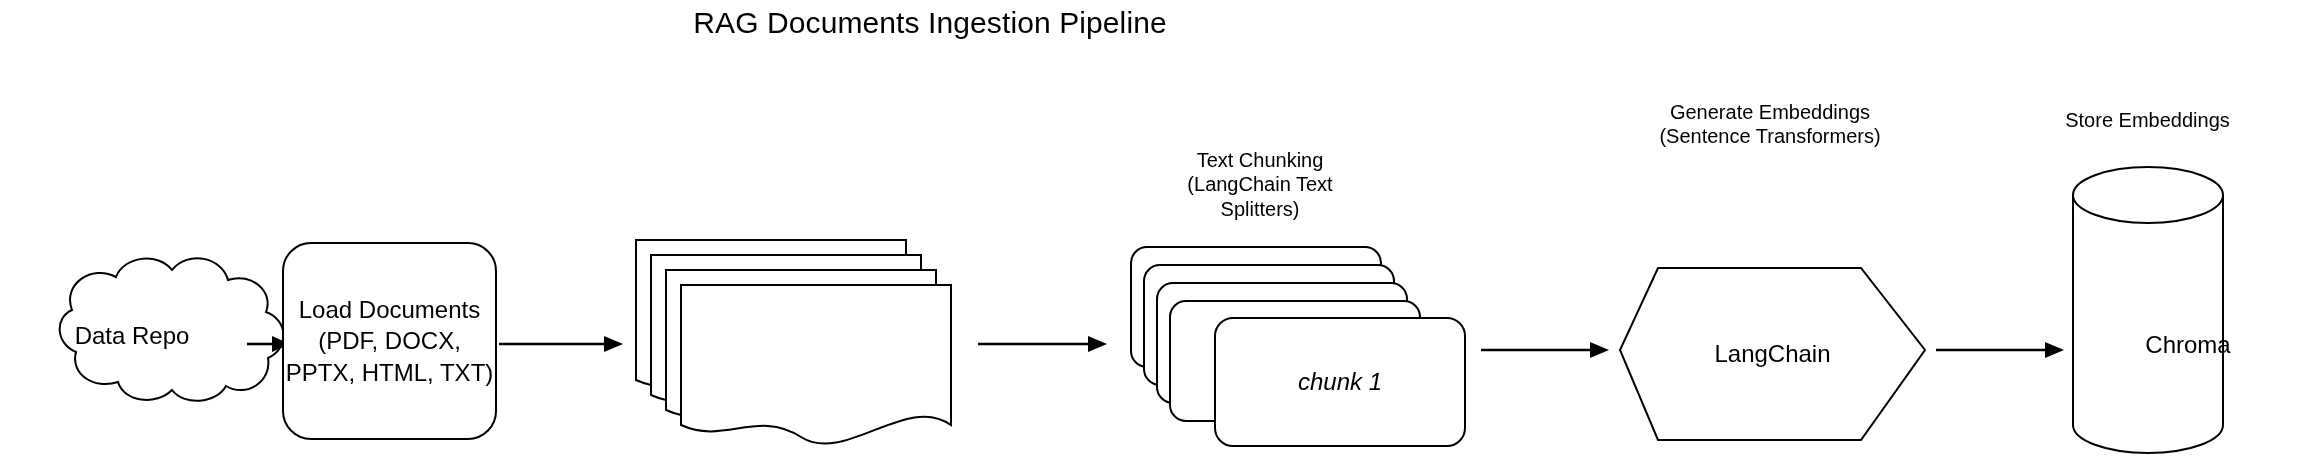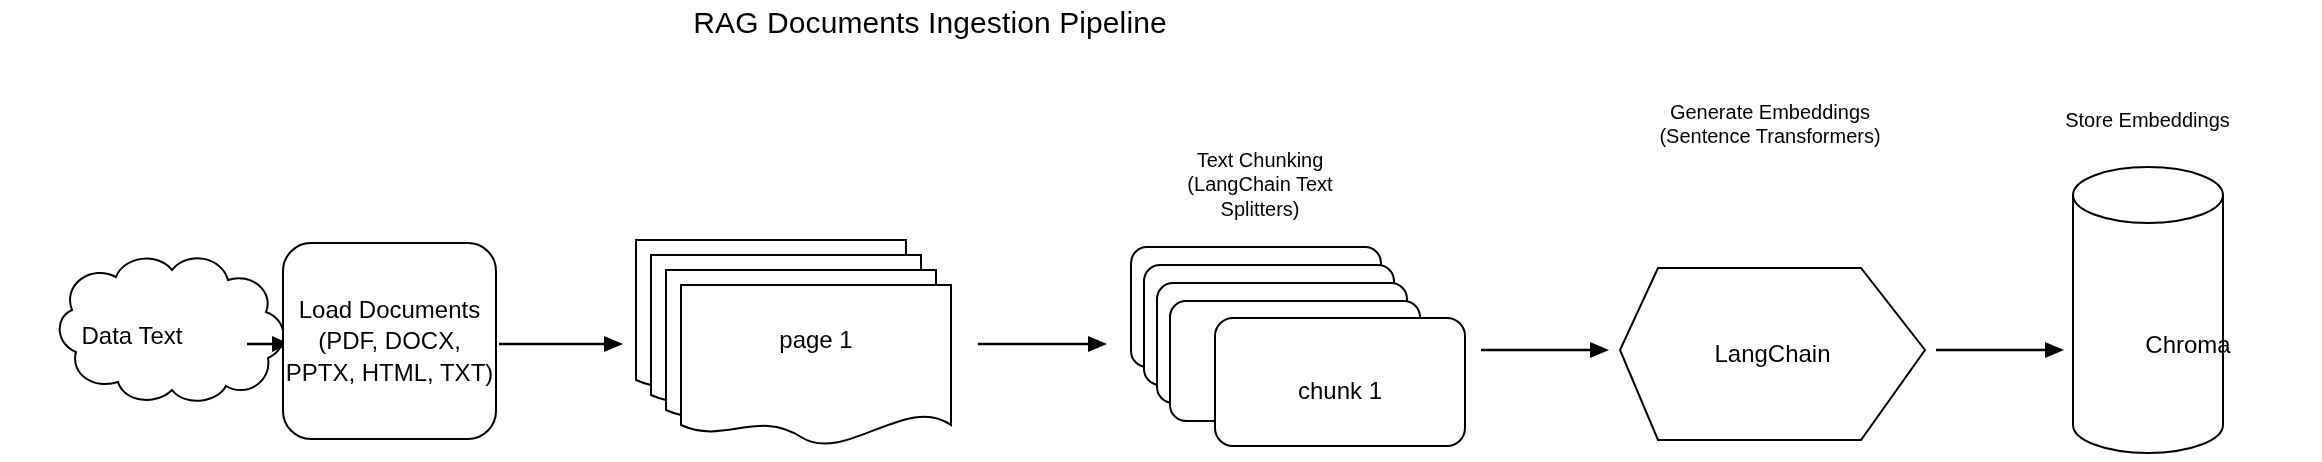--- a/index.html
+++ b/index.html
@@ -167,27 +167,26 @@
 
   <div class="stage-caption" style="left:1140px; top:100px; width:240px;margin-top:48px;">Text Chunking
 (LangChain Text
 Splitters)</div>
 
   <div class="stage-caption" style="left:1995px; top:108px; width:305px;">Store Embeddings</div>
 
   <div class="stage-caption" style="left:1590px; top:100px; width:360px;">Generate Embeddings
 (Sentence Transformers)</div>
 
-  <div class="shape-label" style="left:22px; top:218px; width:220px; height:235px; display:flex; align-items:center; justify-content:center;">Data Text</div>
+  <div class="shape-label" style="left:22px; top:218px; width:220px; height:235px; display:flex; align-items:center; justify-content:center;">Data Repo</div>
 
   <div class="shape-label" style="left:283px; top:243px; width:213px; height:196px; display:flex; align-items:center; justify-content:center;">Load Documents
 (PDF, DOCX,
 PPTX, HTML, TXT)</div>
 
-  <div class="shape-label" style="left:681px; top:285px; width:270px; height:110px; display:flex; align-items:center; justify-content:center;">page 1</div>
 
-  <div class="shape-label" style="left:1215px; top:327px; width:250px; height:128px; display:flex; align-items:center; justify-content:center;">chunk 1</div>
+  <div class="shape-label" style="left:1215px; top:318px; width:250px; height:128px; display:flex; align-items:center; justify-content:center;font-style:italic;">chunk 1</div>
 
   <div class="shape-label" style="left:1620px; top:268px; width:305px; height:172px; display:flex; align-items:center; justify-content:center;">LangChain</div>
 
   <div class="shape-label" style="left:2073px; top:290px; width:150px; height:110px; display:flex; align-items:center; justify-content:center;padding-left:40px;">Chroma</div>
 
 </div>
 
 </body></html>

